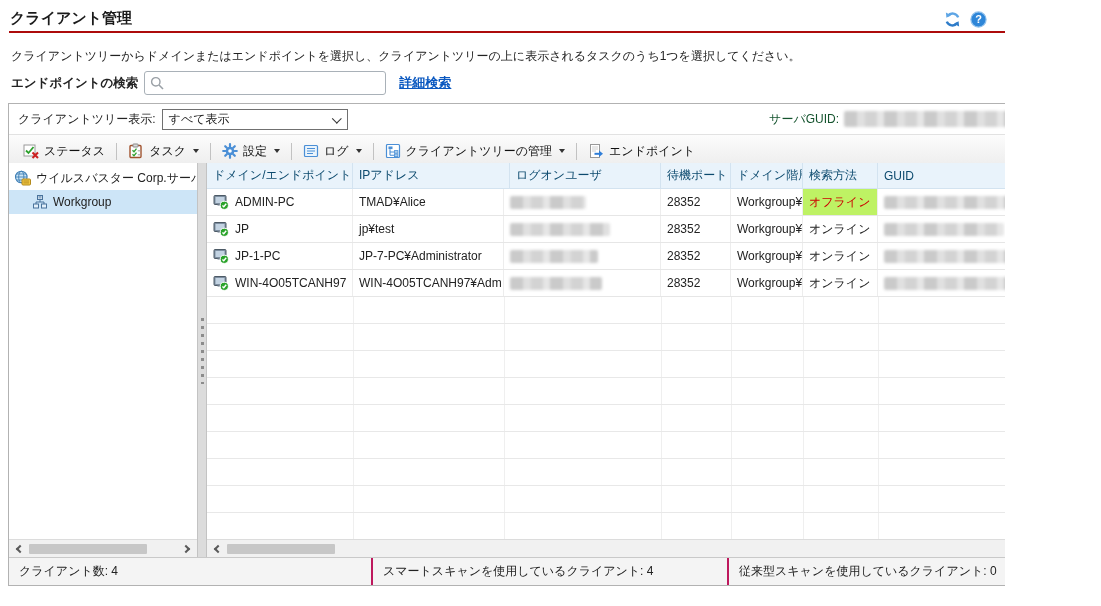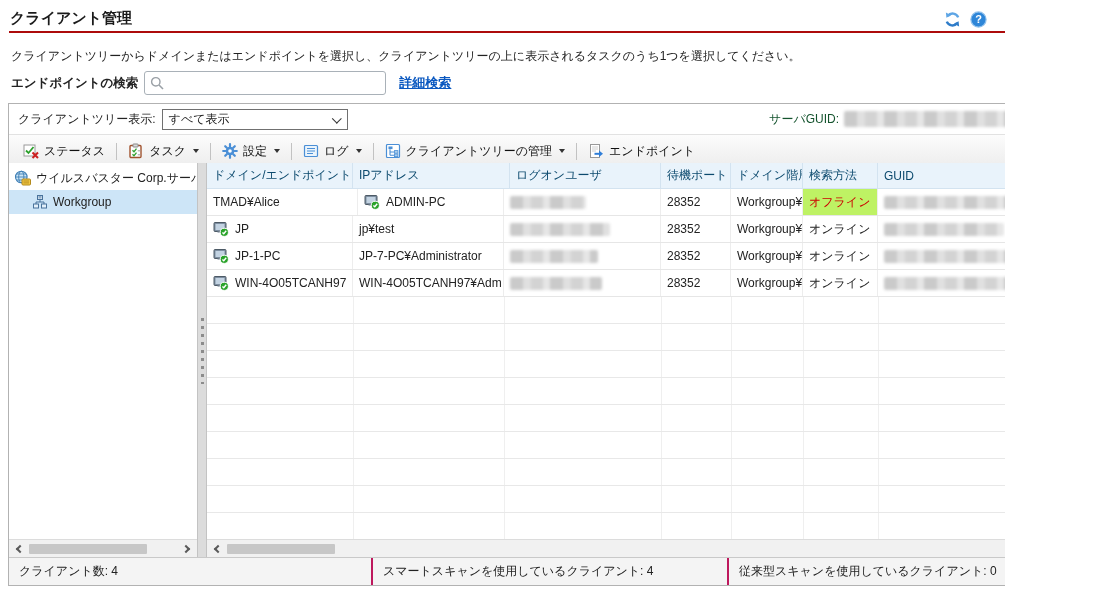--- a/index.html
+++ b/index.html
@@ -279,33 +279,33 @@
             </div>
           <div class="th c7">
               <span>GUID</span>
             </div>
           <div class="th c8">
               <span>検索方法</span>
             </div>
         </div>
 
         <div class="tr">
-          <div class="td c2">TMAD¥Alice</div>
           <div class="td c1">
             <span class="pcicon">
               <svg width="16" height="16" viewBox="0 0 16 16">
                 <rect x="1" y="1.5" width="12" height="9" rx="1" fill="#7d8ea0" stroke="#4d5a66"></rect>
                 <rect x="2.5" y="3" width="9" height="6" fill="#c3d3e2"></rect>
                 <rect x="4.5" y="10.5" width="5" height="1.2" fill="#8d9aa8"></rect>
                 <circle cx="11.3" cy="11.3" r="4.1" fill="#2aa32a" stroke="#fff"></circle>
                 <path d="M9.4 11.4l1.4 1.4 2.4-3" stroke="#fff" stroke-width="1.4" fill="none"></path>
               </svg>
             </span>
             <span>ADMIN-PC</span>
           </div>
+          <div class="td c2">TMAD¥Alice</div>
           <div class="td c3">
               <span class="blur-box ip-blur" style="width:76px;"></span>
             </div>
           <div class="td c4">28352</div>
           <div class="td c5">Workgroup¥</div>
           <div class="td c6 st-off">オフライン</div>
           <div class="td c7">
               <span class="blur-box gd-blur" style="width:136px;"></span>
             </div>
           <div class="td c8">スマートス…</div>

